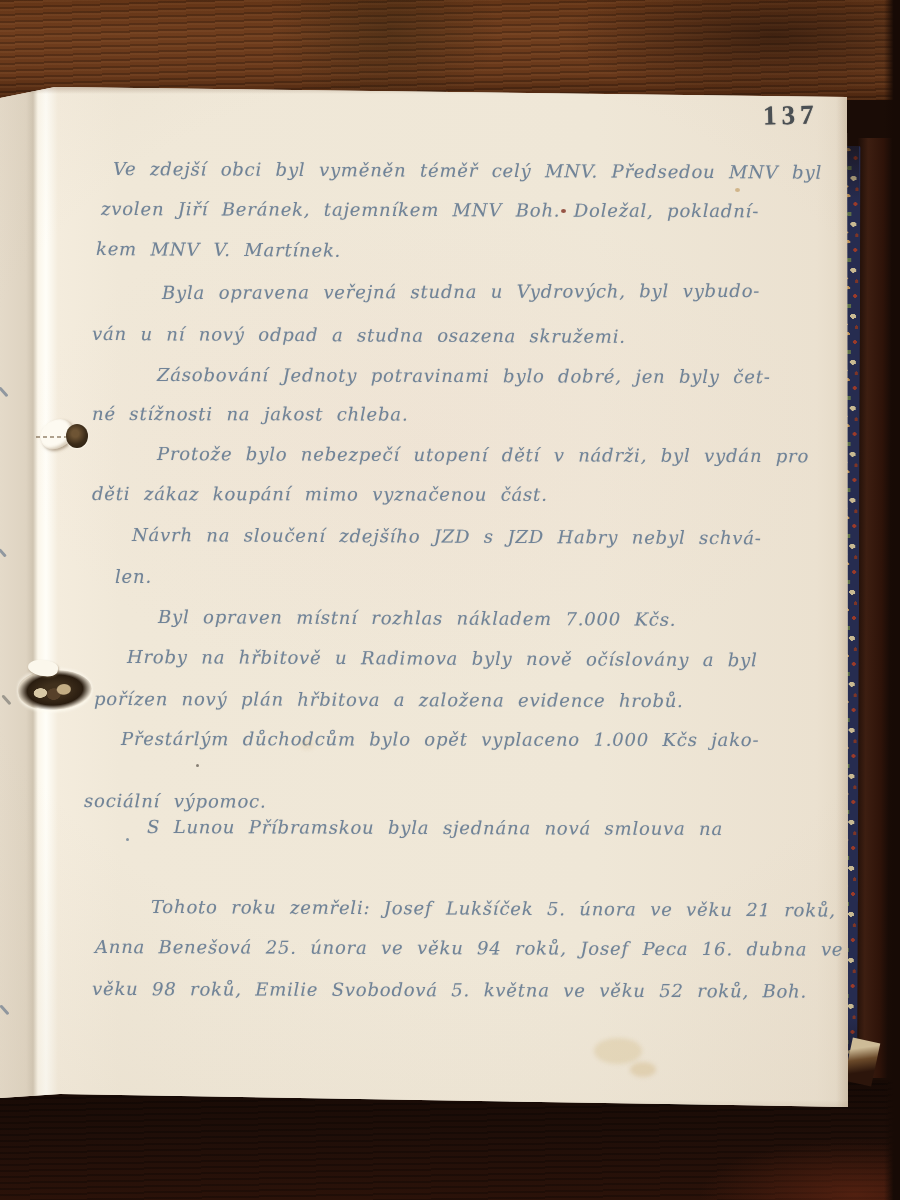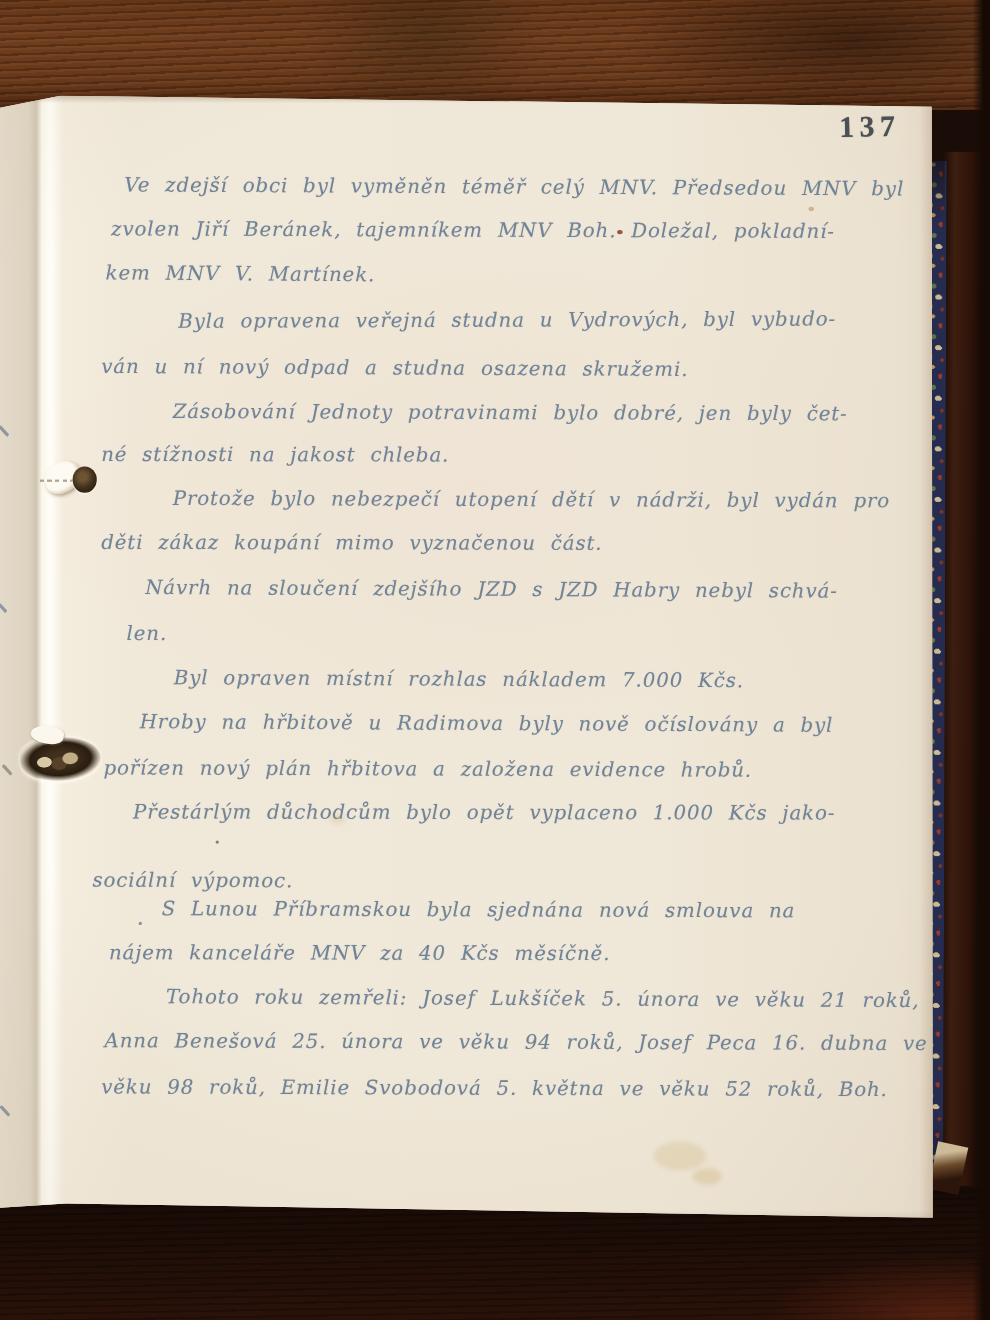--- a/index.html
+++ b/index.html
@@ -133,21 +133,20 @@
       <div class="hw-line" style="left: 157px; top: 443px; transform: rotate(0.2deg);">Protože bylo nebezpečí utopení dětí v nádrži, byl vydán pro</div>
       <div class="hw-line" style="left: 92px; top: 483px; transform: rotate(0.1deg); text-align: center;">děti zákaz koupání mimo vyznačenou část.</div>
       <div class="hw-line" style="left: 132px; top: 524px; transform: rotate(0.3deg);">Návrh na sloučení zdejšího JZD s JZD Habry nebyl schvá-</div>
       <div class="hw-line" style="left: 115px; top: 566px; transform: rotate(0deg);">len.</div>
       <div class="hw-line" style="left: 158px; top: 606px; transform: rotate(0.3deg);">Byl opraven místní rozhlas nákladem 7.000 Kčs.</div>
       <div class="hw-line" style="left: 127px; top: 646px; transform: rotate(0.3deg);">Hroby na hřbitově u Radimova byly nově očíslovány a byl</div>
       <div class="hw-line" style="left: 94px; top: 688px; transform: rotate(0.2deg);">pořízen nový plán hřbitova a založena evidence hrobů.</div>
       <div class="hw-line" style="left: 121px; top: 728px; transform: rotate(0.1deg);">Přestárlým důchodcům bylo opět vyplaceno 1.000 Kčs jako-</div>
       <div class="hw-line" style="left: 84px; top: 770px; transform: rotate(0.2deg); margin-top: 20px;">sociální výpomoc.</div>
       <div class="hw-line" style="left: 147px; top: 816px; transform: rotate(0.2deg);">S Lunou Příbramskou byla sjednána nová smlouva na</div>
-      <div class="hw-line" style="left: 99px; top: 856px; transform: rotate(0.1deg);">nájem kanceláře MNV za 40 Kčs měsíčně.</div>
       <div class="hw-line" style="left: 151px; top: 896px; transform: rotate(0.3deg);">Tohoto roku zemřeli: Josef Lukšíček 5. února ve věku 21 roků,</div>
       <div class="hw-line" style="left: 95px; top: 936px; transform: rotate(0.2deg);">Anna Benešová 25. února ve věku 94 roků, Josef Peca 16. dubna ve</div>
       <div class="hw-line" style="left: 92px; top: 978px; transform: rotate(0.2deg);">věku 98 roků, Emilie Svobodová 5. května ve věku 52 roků, Boh.</div>
     </div>
 
   <div class="flap-a"></div>
   <div class="crack-a"></div>
   <div class="hole-a"></div>
   <div class="hole-b"></div>
   <div class="flap-b"></div>

